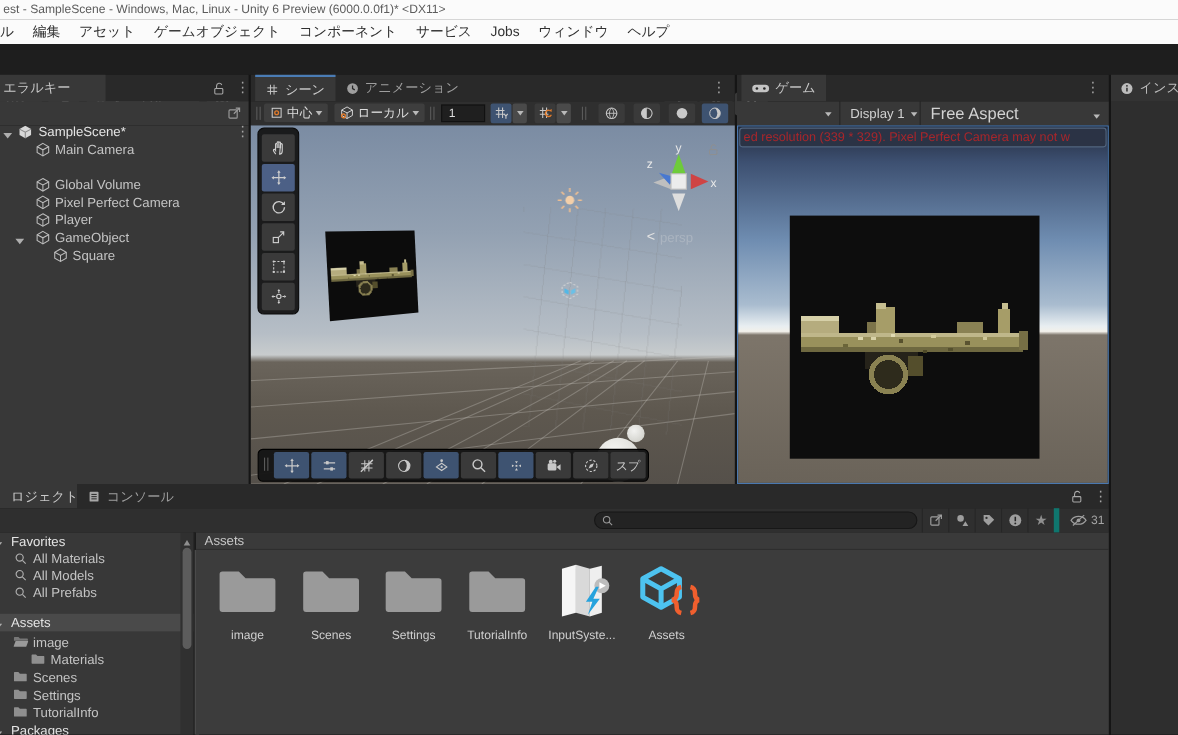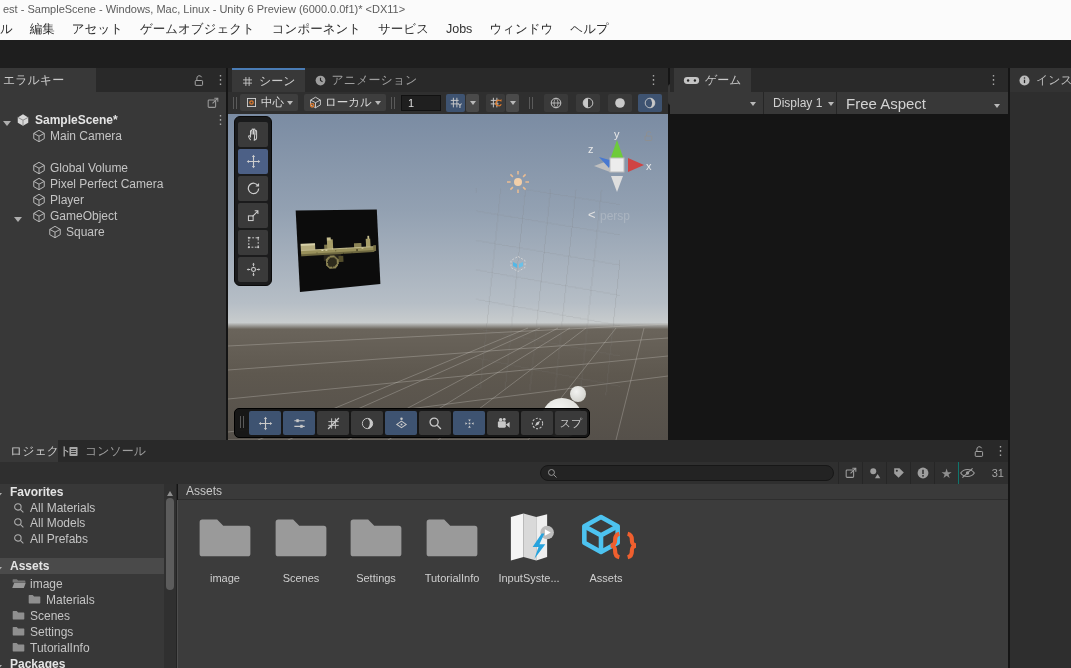--- a/index.html
+++ b/index.html
@@ -23,21 +23,21 @@
   .tab{display:flex;align-items:center;gap:5px;padding:0 9px;font-size:12px;color:#9e9e9e;white-space:nowrap}
   .tab.active{background:#383838;color:#cacaca}
   
   .panelbg{background:#383838}
   .toolrow{background:#2f2f2f}
   .ddbtn{position:absolute;top:2px;height:17px;background:#3e3e3e;border-radius:2px;display:flex;align-items:center;gap:3px;padding:0 5px;font-size:11.5px;color:#dcdcdc}
   .minibtn{position:absolute;top:2px;height:18px;background:#3a3a3a;border-radius:2px;display:flex;align-items:center;justify-content:center;color:#c9c9c9}
   .minibtn.on{background:#3e5371}
   .treerow{position:absolute;left:0;width:100%;height:16px;display:flex;align-items:center;font-size:12px;color:#c4c4c4;white-space:nowrap}
   .treerow>*{position:absolute}
-  .bold{font-weight:bold;color:#e4e4e4}
+  .bold{font-weight:normal;color:#e4e4e4}
   
   .pal{background:rgba(22,22,22,.96);border:1px solid #0a0a0a;border-radius:6px;padding:3px;display:flex;flex-direction:column;gap:2px}
   .palbtn{width:30px;height:25px;background:#3a3a3a;border-radius:2px;display:flex;align-items:center;justify-content:center;color:#cecece}
   .palbtn.on{background:#4c6086}
   .ovbar{background:rgba(20,20,20,.95);border:1px solid #000;border-radius:5px;display:flex;align-items:center;gap:2px;padding:2px}
   .ovbtn{width:32px;height:24px;background:#3a3a3a;border-radius:2px;display:flex;align-items:center;justify-content:center;color:#c9c9c9;font-size:11px}
   .ovbtn.on{background:#3e5371}
   .hline{width:18px;border-top:1px solid #7a7a7a;margin:1px auto}
   .vsep{width:0;height:12px;border-left:1px solid #5a5a5a;margin:0 1px;display:inline-block}
   
@@ -672,38 +672,46 @@
       </div>
     <div class="abs flex" style="left:95px;top:0;width:72px;height:22px;border-right:1px solid #262626;gap:6px;padding-left:8px;font-size:12px;color:#d2d2d2">
         <span>Display 1</span>
         <span class="caret"></span>
       </div>
     <div class="abs flex" style="left:168px;top:0;width:170px;height:22px;font-size:15px;color:#d2d2d2;padding-left:8px">
         <span>Free Aspect</span>
         <span class="caret abs" style="right:8px;top:8px"></span>
       </div>
   </div>
+  <div id="game-vp" class="abs" style="left:0;top:46px;width:338px;height:326px">
+    <div id="warnbox" class="abs" style="left:1px;top:1px;width:334px;height:18px">ed resolution (339 * 329). Pixel Perfect Camera may not w</div>
+    <div class="abs" style="left:47px;top:81px;width:227px;height:221px;background:#0d0d0d">
+      <svg class="abs" style="left:6px;top:52px" width="214" height="117" viewBox="0 0 220 120">
+          <use href="#s-gun"></use>
+        </svg>
+    </div>
+  </div>
 </div>
 
 <div class="abs" style="left:1010px;top:68px;width:61px;height:600px;background:#2e2e2e">
   <div class="tabstrip abs" style="left:0;top:0;width:61px;height:24px;background:#333">
     <div class="tab" style="padding:0 0 0 8px;color:#bcbcbc">
       <span class="icon" style="color:#bcbcbc">
           <svg width="13" height="13">
             <use href="#s-info"></use>
           </svg>
         </span>
         <span>インスペ</span>
     </div>
   </div>
 </div>
 
 <div class="abs" style="left:0;top:440px;width:1008px;height:228px">
   <div class="tabstrip abs" style="left:0;top:0;width:1008px;height:22px">
-    <div class="tab active" style="width:58px;padding-left:10px">
+    <div class="tab active" style="width:70px;padding-left:10px">
         <span>ロジェクト</span>
       </div>
     <div class="tab">
       <span class="icon" style="color:#a8a8a8">
           <svg width="13" height="13">
             <use href="#s-doc"></use>
           </svg>
         </span>
         <span>コンソール</span>
     </div>
@@ -737,21 +745,21 @@
           <svg width="14" height="14">
             <use href="#s-tag"></use>
           </svg>
         </span>
       <span class="icon" style="width:24px;height:22px;border-left:1px solid #262626">
           <svg width="14" height="14">
             <use href="#s-excl"></use>
           </svg>
         </span>
       <span style="width:24px;height:22px;border-left:1px solid #262626;display:flex;align-items:center;justify-content:center;font-size:13px;color:#8f8f8f">★</span>
-      <span class="flex" style="width:46px;height:22px;border-left:1px solid #0f766e;gap:3px;justify-content:space-between">
+      <span class="flex" style="width:46px;height:22px;border-left:5px solid #0f766e;gap:3px;justify-content:flex-end">
         <span class="icon">
             <svg width="17" height="12">
               <use href="#s-eyeslash"></use>
             </svg>
           </span>
         <span style="font-size:11px;color:#a5a5a5">31</span>
       </span>
     </div>
   </div>
 

